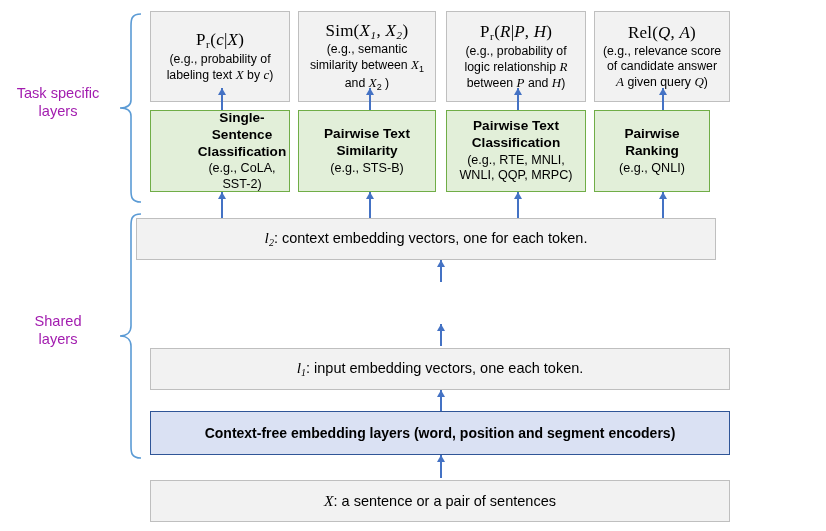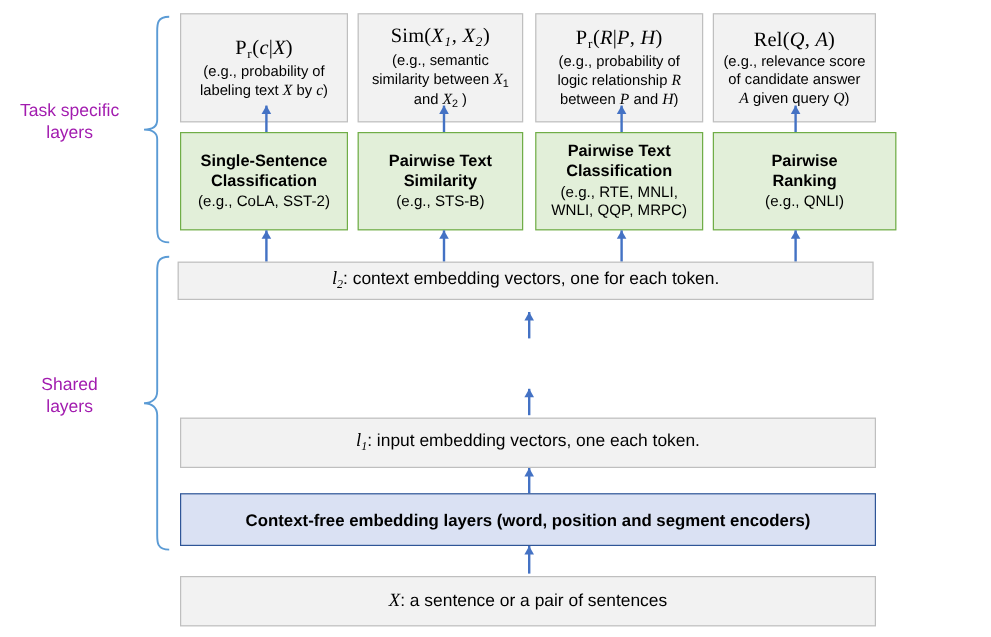--- a/index.html
+++ b/index.html
@@ -169,40 +169,40 @@
   </div>
   <div class="arrow" style="left:517px; top:88px; height:22px;">
     <div class="shaft" style="height:22px;"></div>
       <div class="head"></div>
   </div>
   <div class="arrow" style="left:662px; top:88px; height:22px;">
     <div class="shaft" style="height:22px;"></div>
       <div class="head"></div>
   </div>
 
-  <div class="box box-green" style="left:150px; top:110px; width:140px; height:82px;">
+  <div class="box box-green" style="left:150px; top:110px; width:140px; height:82px;padding-left:44px;">
     <div class="task-title">Single-Sentence</div>
     <div class="task-title">Classification</div>
     <div class="task-sub">(e.g., CoLA, SST-2)</div>
   </div>
 
   <div class="box box-green" style="left:298px; top:110px; width:138px; height:82px;">
     <div class="task-title">Pairwise Text</div>
     <div class="task-title">Similarity</div>
     <div class="task-sub">(e.g., STS-B)</div>
   </div>
 
   <div class="box box-green" style="left:446px; top:110px; width:140px; height:82px;">
     <div class="task-title">Pairwise Text</div>
     <div class="task-title">Classification</div>
     <div class="task-sub">(e.g., RTE, MNLI,</div>
     <div class="task-sub" style="margin-top:0">WNLI, QQP, MRPC)</div>
   </div>
 
-  <div class="box box-green" style="left:594px; top:110px; width:153px; height:82px;">
+  <div class="box box-green" style="left:594px; top:110px; width:116px; height:82px;">
     <div class="task-title">Pairwise</div>
     <div class="task-title">Ranking</div>
     <div class="task-sub">(e.g., QNLI)</div>
   </div>
 
   <div class="arrow" style="left:221px; top:192px; height:27px;">
     <div class="shaft" style="height:27px;"></div>
       <div class="head"></div>
   </div>
   <div class="arrow" style="left:369px; top:192px; height:27px;">
@@ -211,21 +211,21 @@
   </div>
   <div class="arrow" style="left:517px; top:192px; height:27px;">
     <div class="shaft" style="height:27px;"></div>
       <div class="head"></div>
   </div>
   <div class="arrow" style="left:662px; top:192px; height:27px;">
     <div class="shaft" style="height:27px;"></div>
       <div class="head"></div>
   </div>
 
-  <div class="box box-gray" style="left:148px; top:218px; width:580px; height:32px;">
+  <div class="box box-gray" style="left:136px; top:218px; width:580px; height:42px;">
     <div class="shared-label"><span class="ital">l</span><span class="sub ital">2</span><span class="rest">: context embedding vectors, one for each token.</span></div>
   </div>
 
   <div class="arrow" style="left:440px; top:260px; height:22px;">
     <div class="shaft" style="height:22px;"></div>
       <div class="head"></div>
   </div>
 
 
   <div class="arrow" style="left:440px; top:324px; height:22px;">

